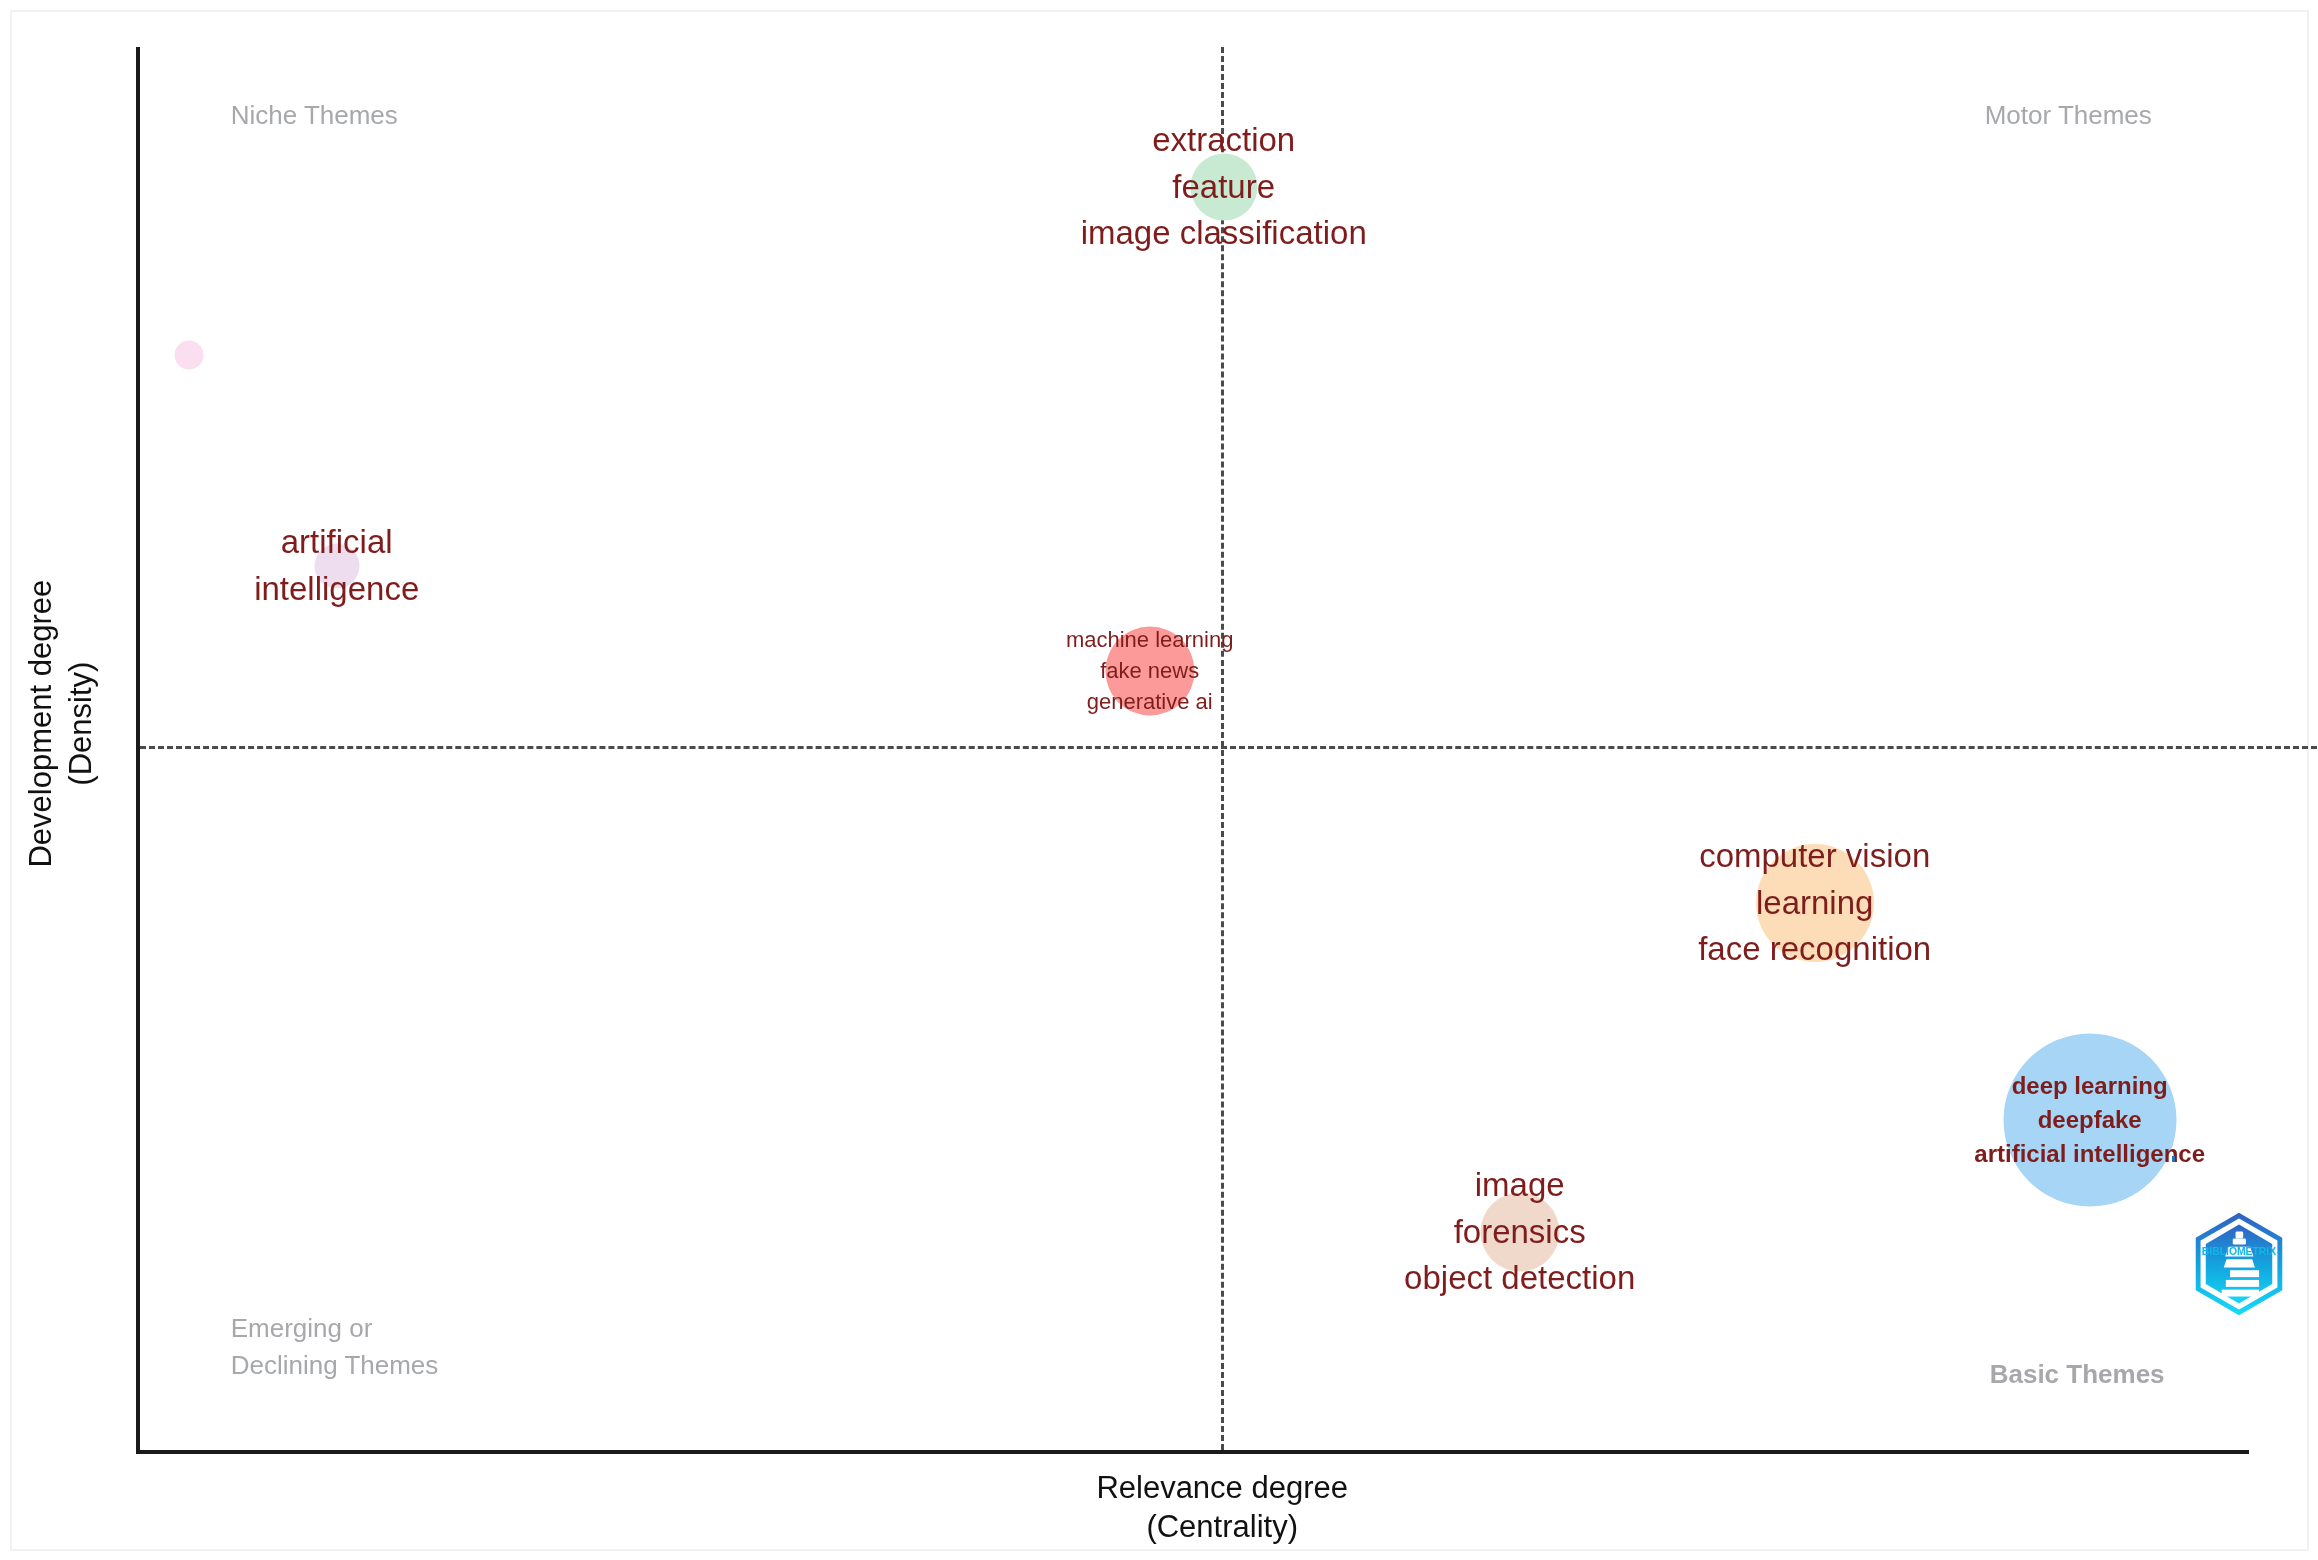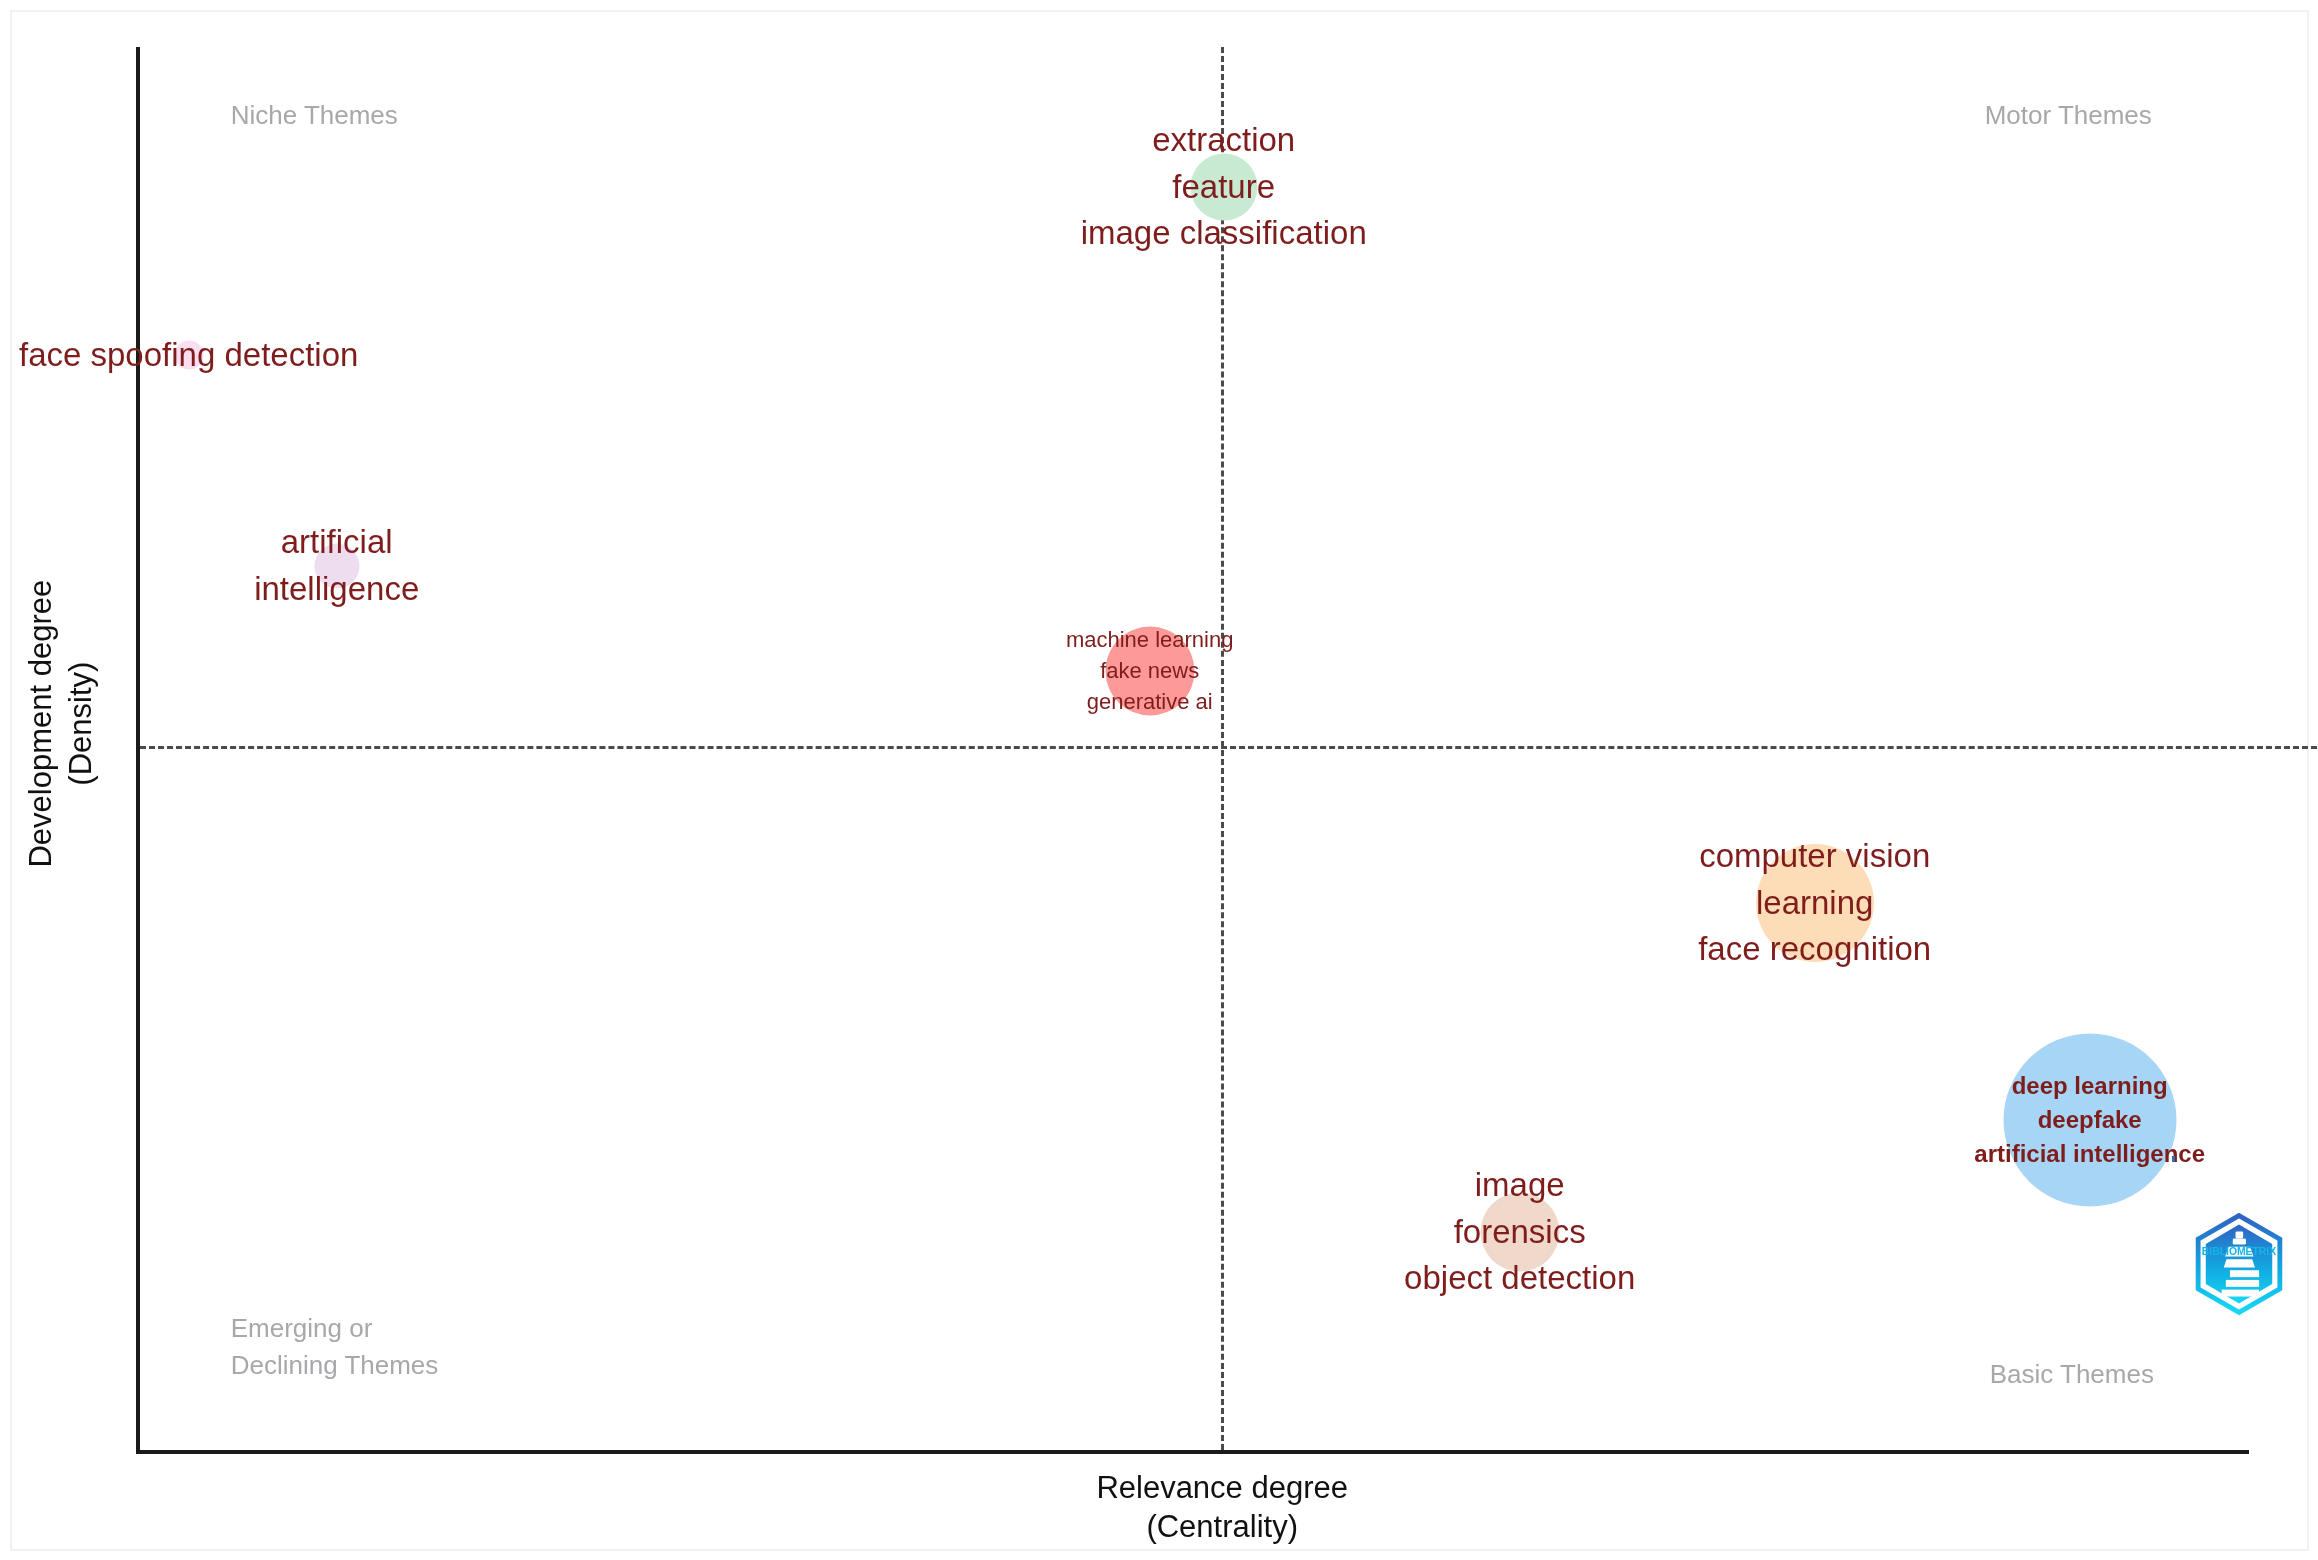--- a/index.html
+++ b/index.html
@@ -73,21 +73,21 @@
   .quad-label {
     position: absolute;
     color: #a6a8ab;
     font-size: 26px;
     line-height: 1.45;
     white-space: pre;
   }
   #quad-niche   { left: 219px;  top: 85px; }
   #quad-motor   { left: 1973px; top: 85px; }
   #quad-emerg   { left: 219px;  top: 1298px; }
-  #quad-basic   { left: 1978px; top: 1344px; }
+  #quad-basic   { left: 1978px; top: 1344px; font-weight: bold; }
 
   
   #ylabel {
     position: absolute;
     left: -146px;
     top: 672px;
     width: 390px;
     text-align: center;
     transform: rotate(-90deg);
     color: #111111;
@@ -176,21 +176,20 @@
             <div class="bubble" style="width: 67px; height: 67px; background: rgb(201, 234, 210);"></div>
             <div class="cluster-labels" style="font-size: 33px; font-weight: normal;">
               <div>extraction</div>
               <div>feature</div>
               <div>image classification</div>
             </div>
           </div>
           <div class="cluster" style="left: 177px; top: 343px;">
             <div class="bubble" style="width: 29px; height: 29px; background: rgb(251, 223, 240);"></div>
             <div class="cluster-labels" style="font-size: 33px; font-weight: normal;">
-              <div>face spoofing detection</div>
             </div>
           </div>
           <div class="cluster" style="left: 325px; top: 554px;">
             <div class="bubble" style="width: 45px; height: 45px; background: rgb(238, 220, 239);"></div>
             <div class="cluster-labels" style="font-size: 33px; font-weight: normal;">
               <div>artificial</div>
               <div>intelligence</div>
             </div>
           </div>
           <div class="cluster" style="left: 1138px; top: 659px;">

